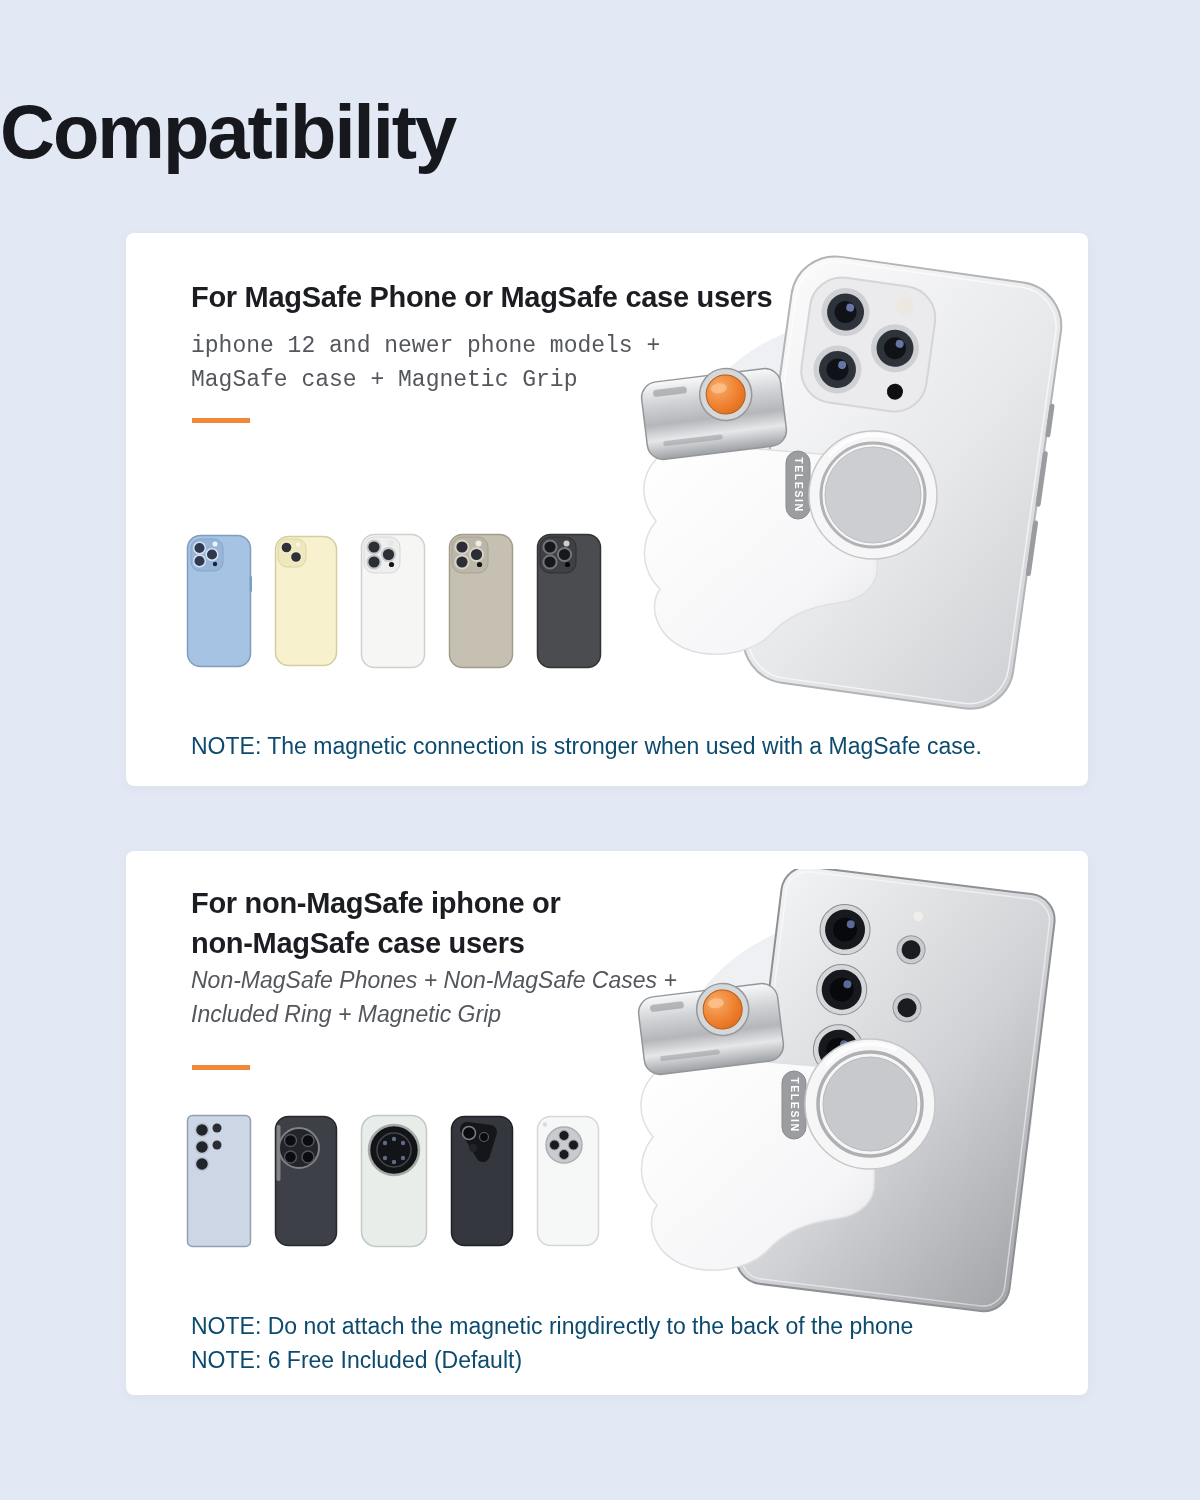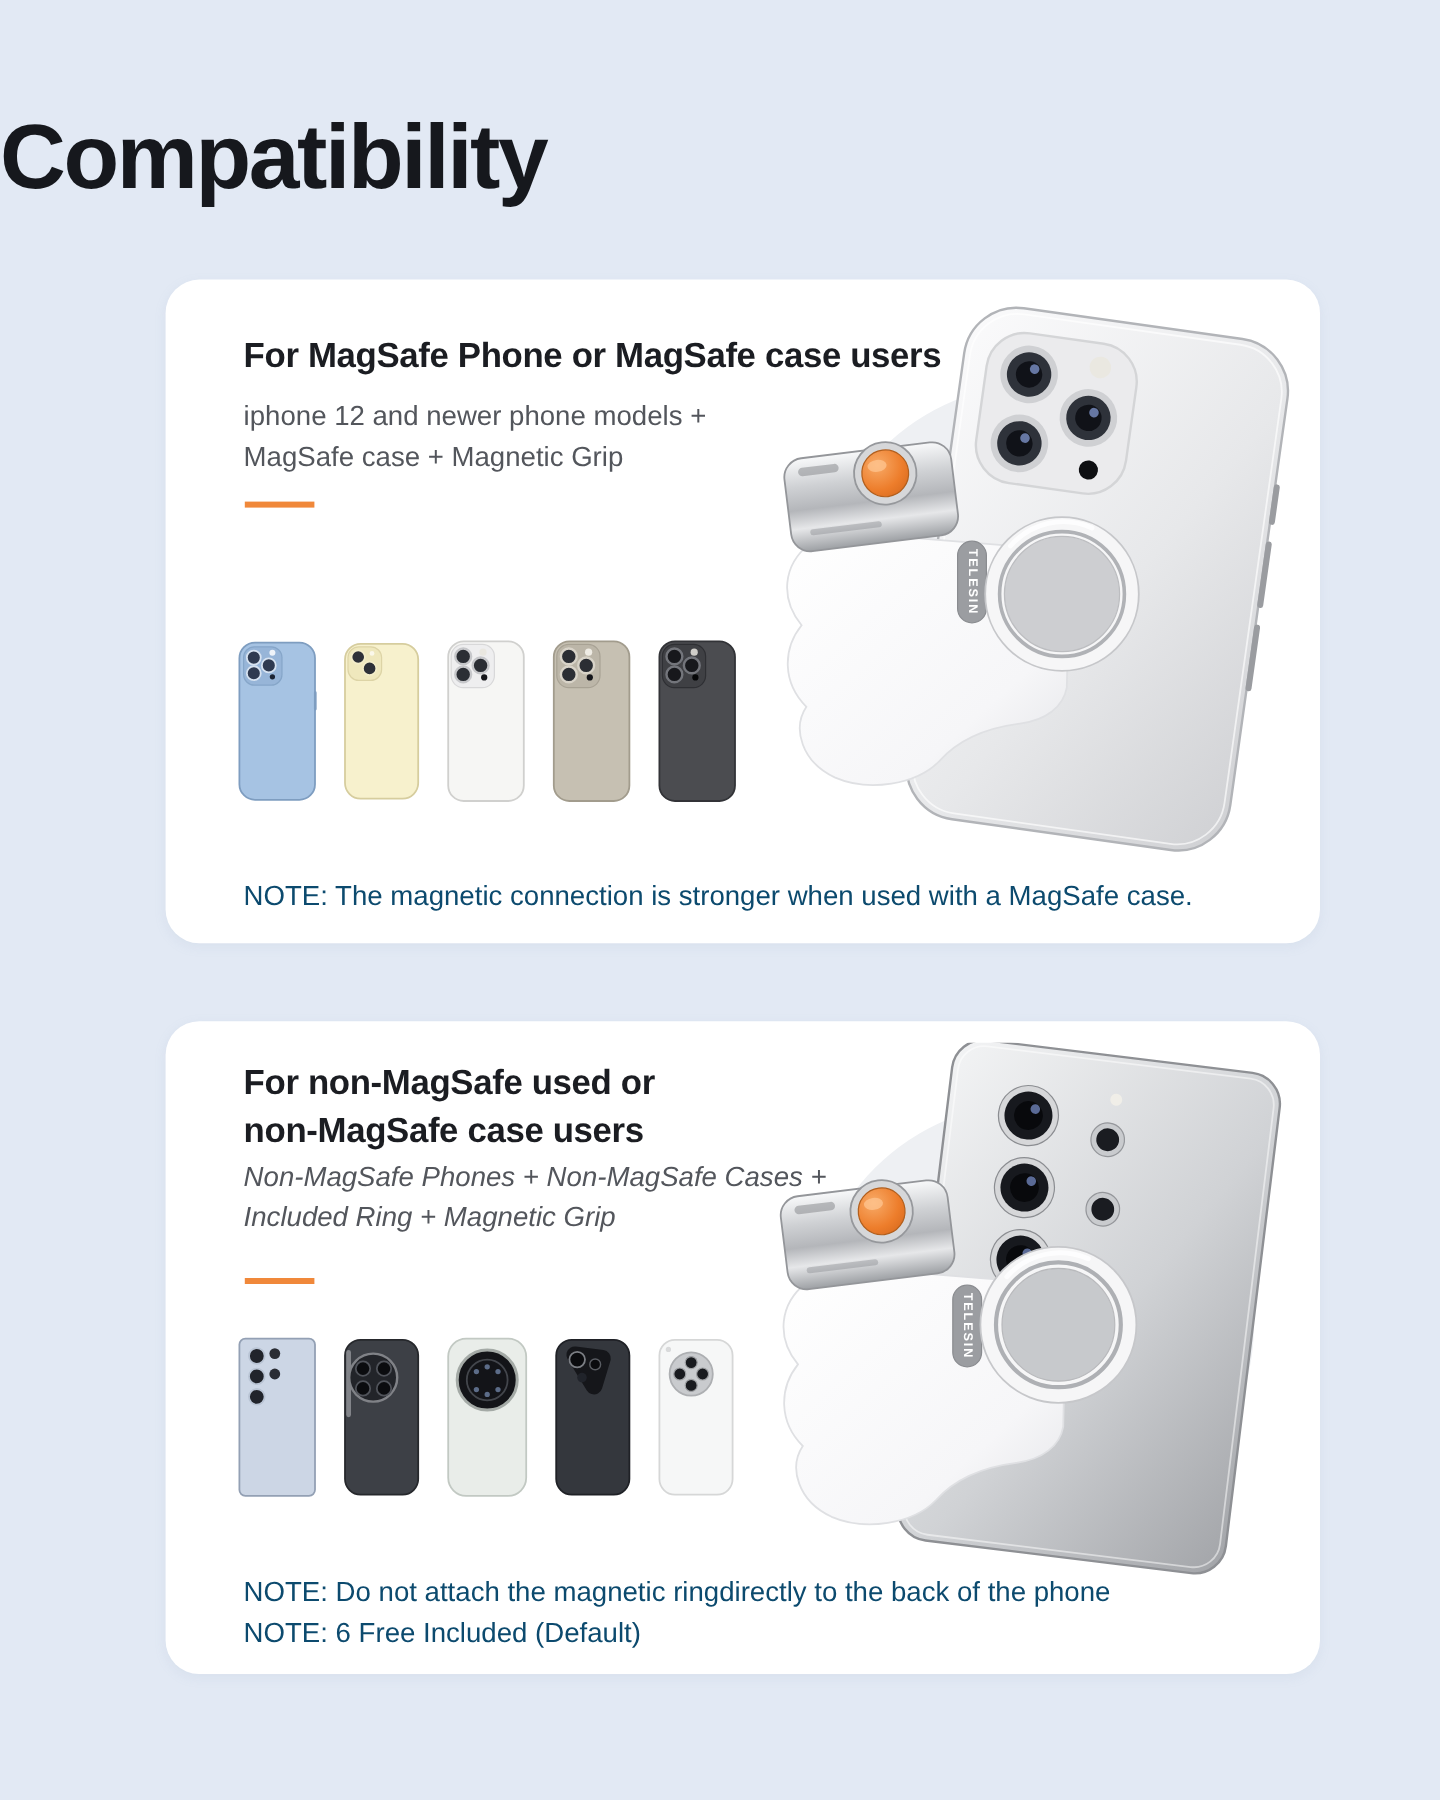--- a/index.html
+++ b/index.html
@@ -9,38 +9,38 @@
     background:#e2e9f4;
     font-family:"Liberation Sans","DejaVu Sans",sans-serif;
     overflow:hidden;
   }
   .page-title {
     position:absolute; top:88px; left:0; width:1200px;
     text-align:left; font-size:76px; font-weight:700;
     letter-spacing:-2px; color:#16181d;
   }
   .card {
-    position:absolute; left:138px; width:962px;
-    background:#ffffff; border-radius:28px;
+    position:absolute; left:126px; width:962px;
+    background:#ffffff; border-radius:8px;
     box-shadow:0 3px 10px rgba(140,160,190,0.10);
   }
   .card-1 { top:233px; height:553px; }
   .card-2 { top:851px; height:544px; }
   .heading {
     position:absolute; left:65px;
     font-size:29px; font-weight:700; letter-spacing:-0.3px;
     color:#1b1d22; line-height:40px;
   }
   .card-1 .heading { top:44px; }
   .card-2 .heading { top:32px; }
   .subtitle {
     position:absolute; left:65px;
     font-size:23px; font-weight:400; color:#53565c; line-height:34px;
   }
-  .card-1 .subtitle { top:96px; }
+  .card-1 .subtitle { top:96px;font-family:Liberation Mono, monospace; }
   .card-2 .subtitle { top:112px;font-style:italic; }
   .divider {
     position:absolute; left:66px; width:58px; height:5px;
     background:#f0883a;
   }
   .card-1 .divider { top:185px; }
   .card-2 .divider { top:214px; }
   .phones-row {
     position:absolute; left:60px;
     display:flex; align-items:center; gap:22px;
@@ -225,21 +225,21 @@
     </svg>
   </div>
 
   <div class="note">
     <div>NOTE: The magnetic connection is stronger when used with a MagSafe case.</div>
   </div>
 </section>
 
 <section class="card card-2">
   <div class="heading">
-    <div>For non-MagSafe used or</div>
+    <div>For non-MagSafe iphone or</div>
     <div>non-MagSafe case users</div>
   </div>
   <div class="subtitle">
     <div>Non-MagSafe Phones + Non-MagSafe Cases +</div>
     <div>Included Ring + Magnetic Grip</div>
   </div>
   <div class="divider"></div>
 
   <div class="phones-row">
 

